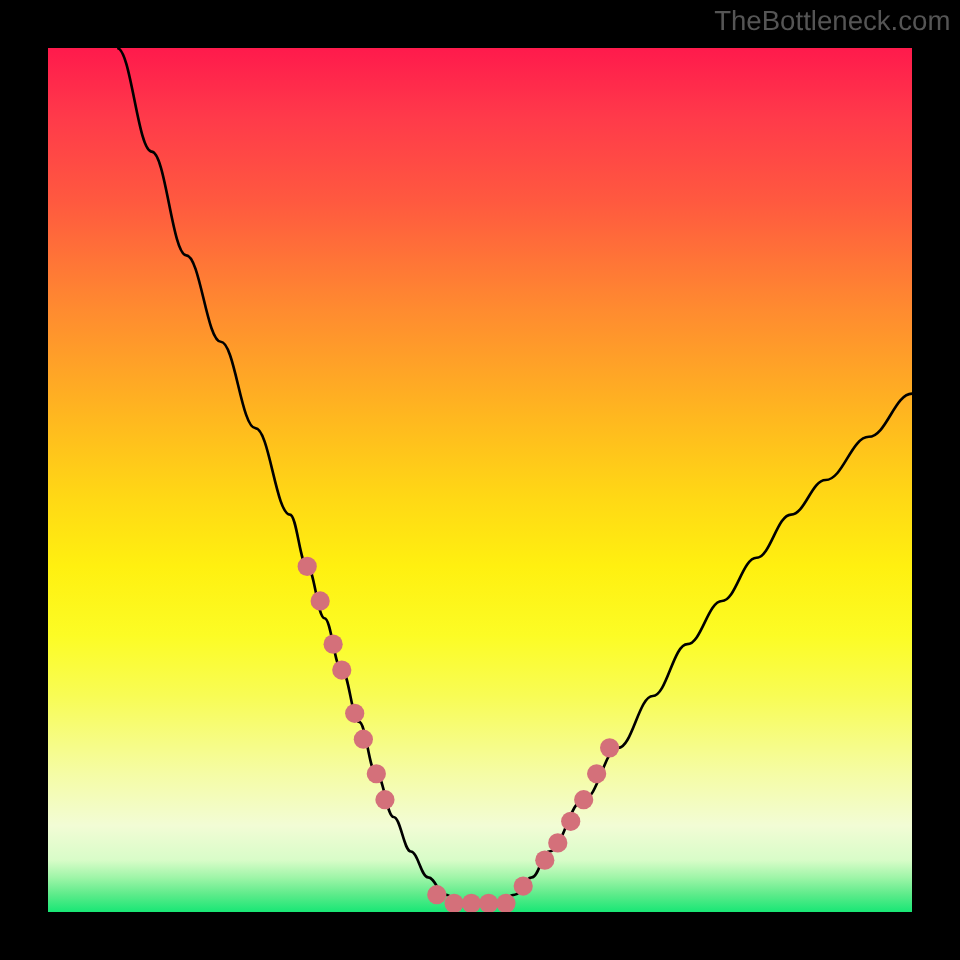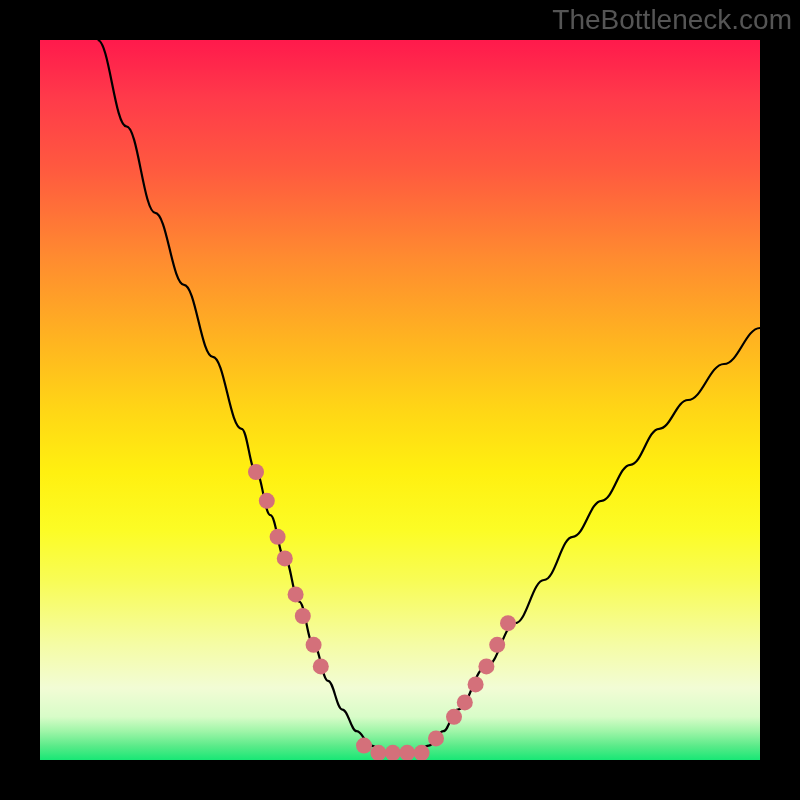--- a/index.html
+++ b/index.html
@@ -9,21 +9,21 @@
     height: 800px;
     background: #000;
     position: relative;
     font-family: Arial, sans-serif;
   }
   .watermark {
     position: absolute;
     top: 4px;
     right: 8px;
     color: #555;
-    font-size: 28px;
+    font-size: 23px;
     font-weight: 500;
     z-index: 10;
   }
   .plot-area {
     position: absolute;
     left: 40px;
     top: 40px;
     width: 720px;
     height: 720px;
     overflow: hidden;

